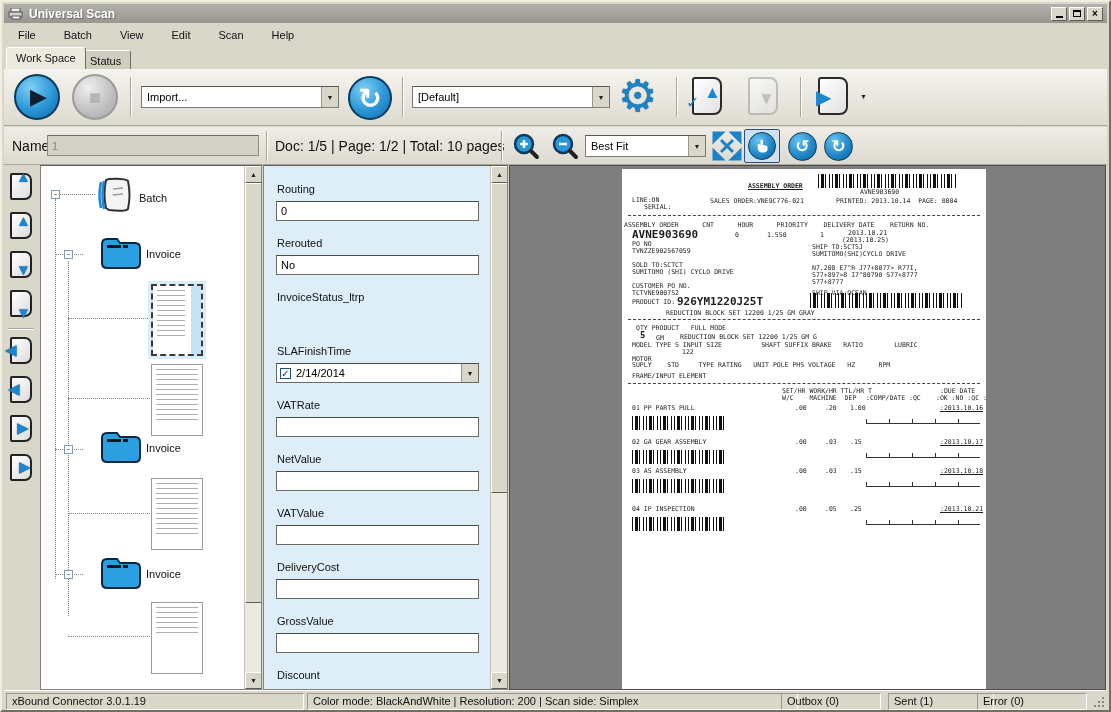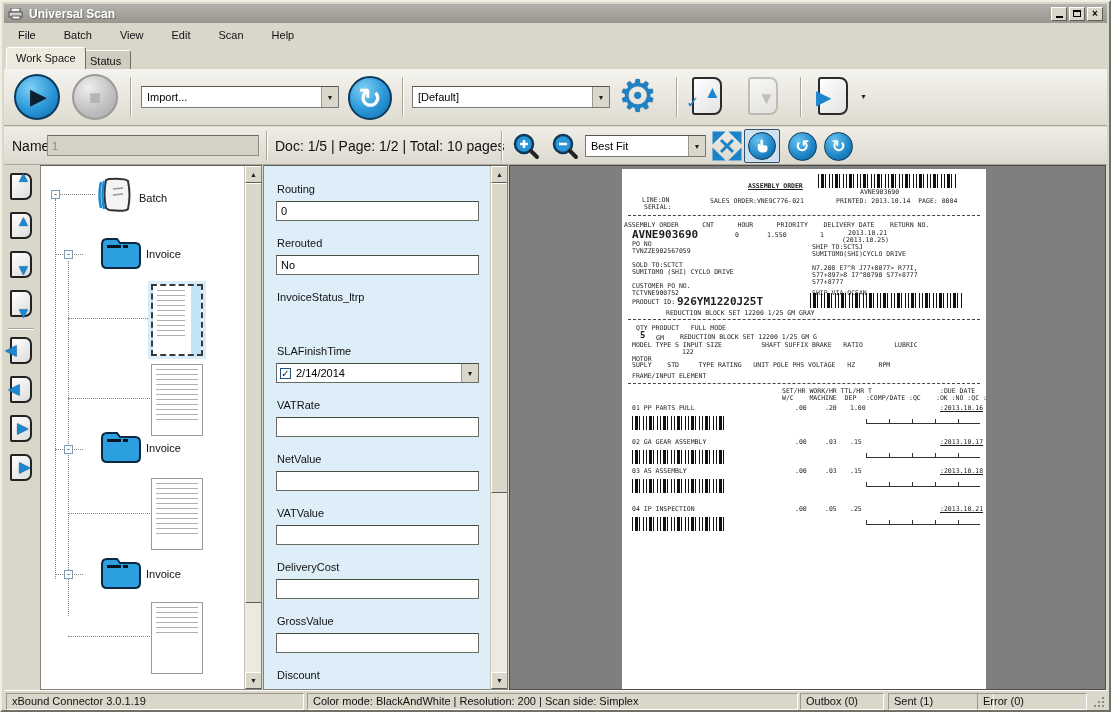--- a/index.html
+++ b/index.html
@@ -431,21 +431,21 @@
     </div>
   </div>
 
   <div class="abs preview-panel">
     <div class="page">
 
       <span class="abs doc b" style="left:126px;top:14px;text-decoration:underline;">ASSEMBLY ORDER</span>
       <span class="bc" style="left:196px;top:5px;width:138px;height:14px;"></span>
       <span class="abs doc" style="left:238px;top:20px;">AVNE903690</span>
 
-      <span class="abs doc" style="left:20px;top:28px;text-align:right;">LINE:ON</span>
+      <span class="abs doc" style="left:10px;top:28px;text-align:right;">LINE:ON</span>
       <span class="abs doc" style="left:22px;top:35px;">SERIAL:</span>
       <span class="abs doc" style="left:88px;top:29px;">SALES ORDER:VNE9C776-021</span>
       <span class="abs doc" style="left:214px;top:29px;">PRINTED: 2013.10.14  PAGE: 0004</span>
 
       <div class="dash" style="left:6px;top:46px;width:352px;"></div>
 
       <span class="abs doc" style="left:2px;top:53px;">ASSEMBLY ORDER      CNT      HOUR      PRIORITY    DELIVERY DATE    RETURN NO.</span>
       <span class="abs doc b" style="left:10px;top:60px;font-size:11px;line-height:11px;">AVNE903690</span>
       <span class="abs doc" style="left:113px;top:63px;">0</span>
       <span class="abs doc" style="left:145px;top:63px;">1.550</span>
@@ -523,19 +523,19 @@
       <span class="abs doc" style="left:228px;top:337px;">.25</span>
       <span class="abs doc due" style="left:318px;top:337px;">:2013.10.21</span>
       <span class="bc" style="left:10px;top:348px;width:92px;height:14px;"></span>
       <span class="ruler" style="left:244px;top:351px;width:114px;"></span>
     </div>
   </div>
 
   <div class="abs statusbar">
     <span class="sb-panel" style="left:2px;width:298px;">xBound Connector 3.0.1.19</span>
     <span class="sb-panel" style="left:303px;width:491px;">Color mode: BlackAndWhite  |  Resolution: 200  |  Scan side: Simplex</span>
-    <span class="sb-panel" style="left:796px;width:84px;">Outbox (0)</span>
+    <span class="sb-panel" style="left:777px;width:100px;">Outbox (0)</span>
     <span class="sb-panel" style="left:884px;width:106px;">Sent (1)</span>
     <span class="sb-panel" style="left:973px;width:110px;">Error (0)</span>
     <span class="grip"></span>
   </div>
 
 </div>
 
 </body></html>

